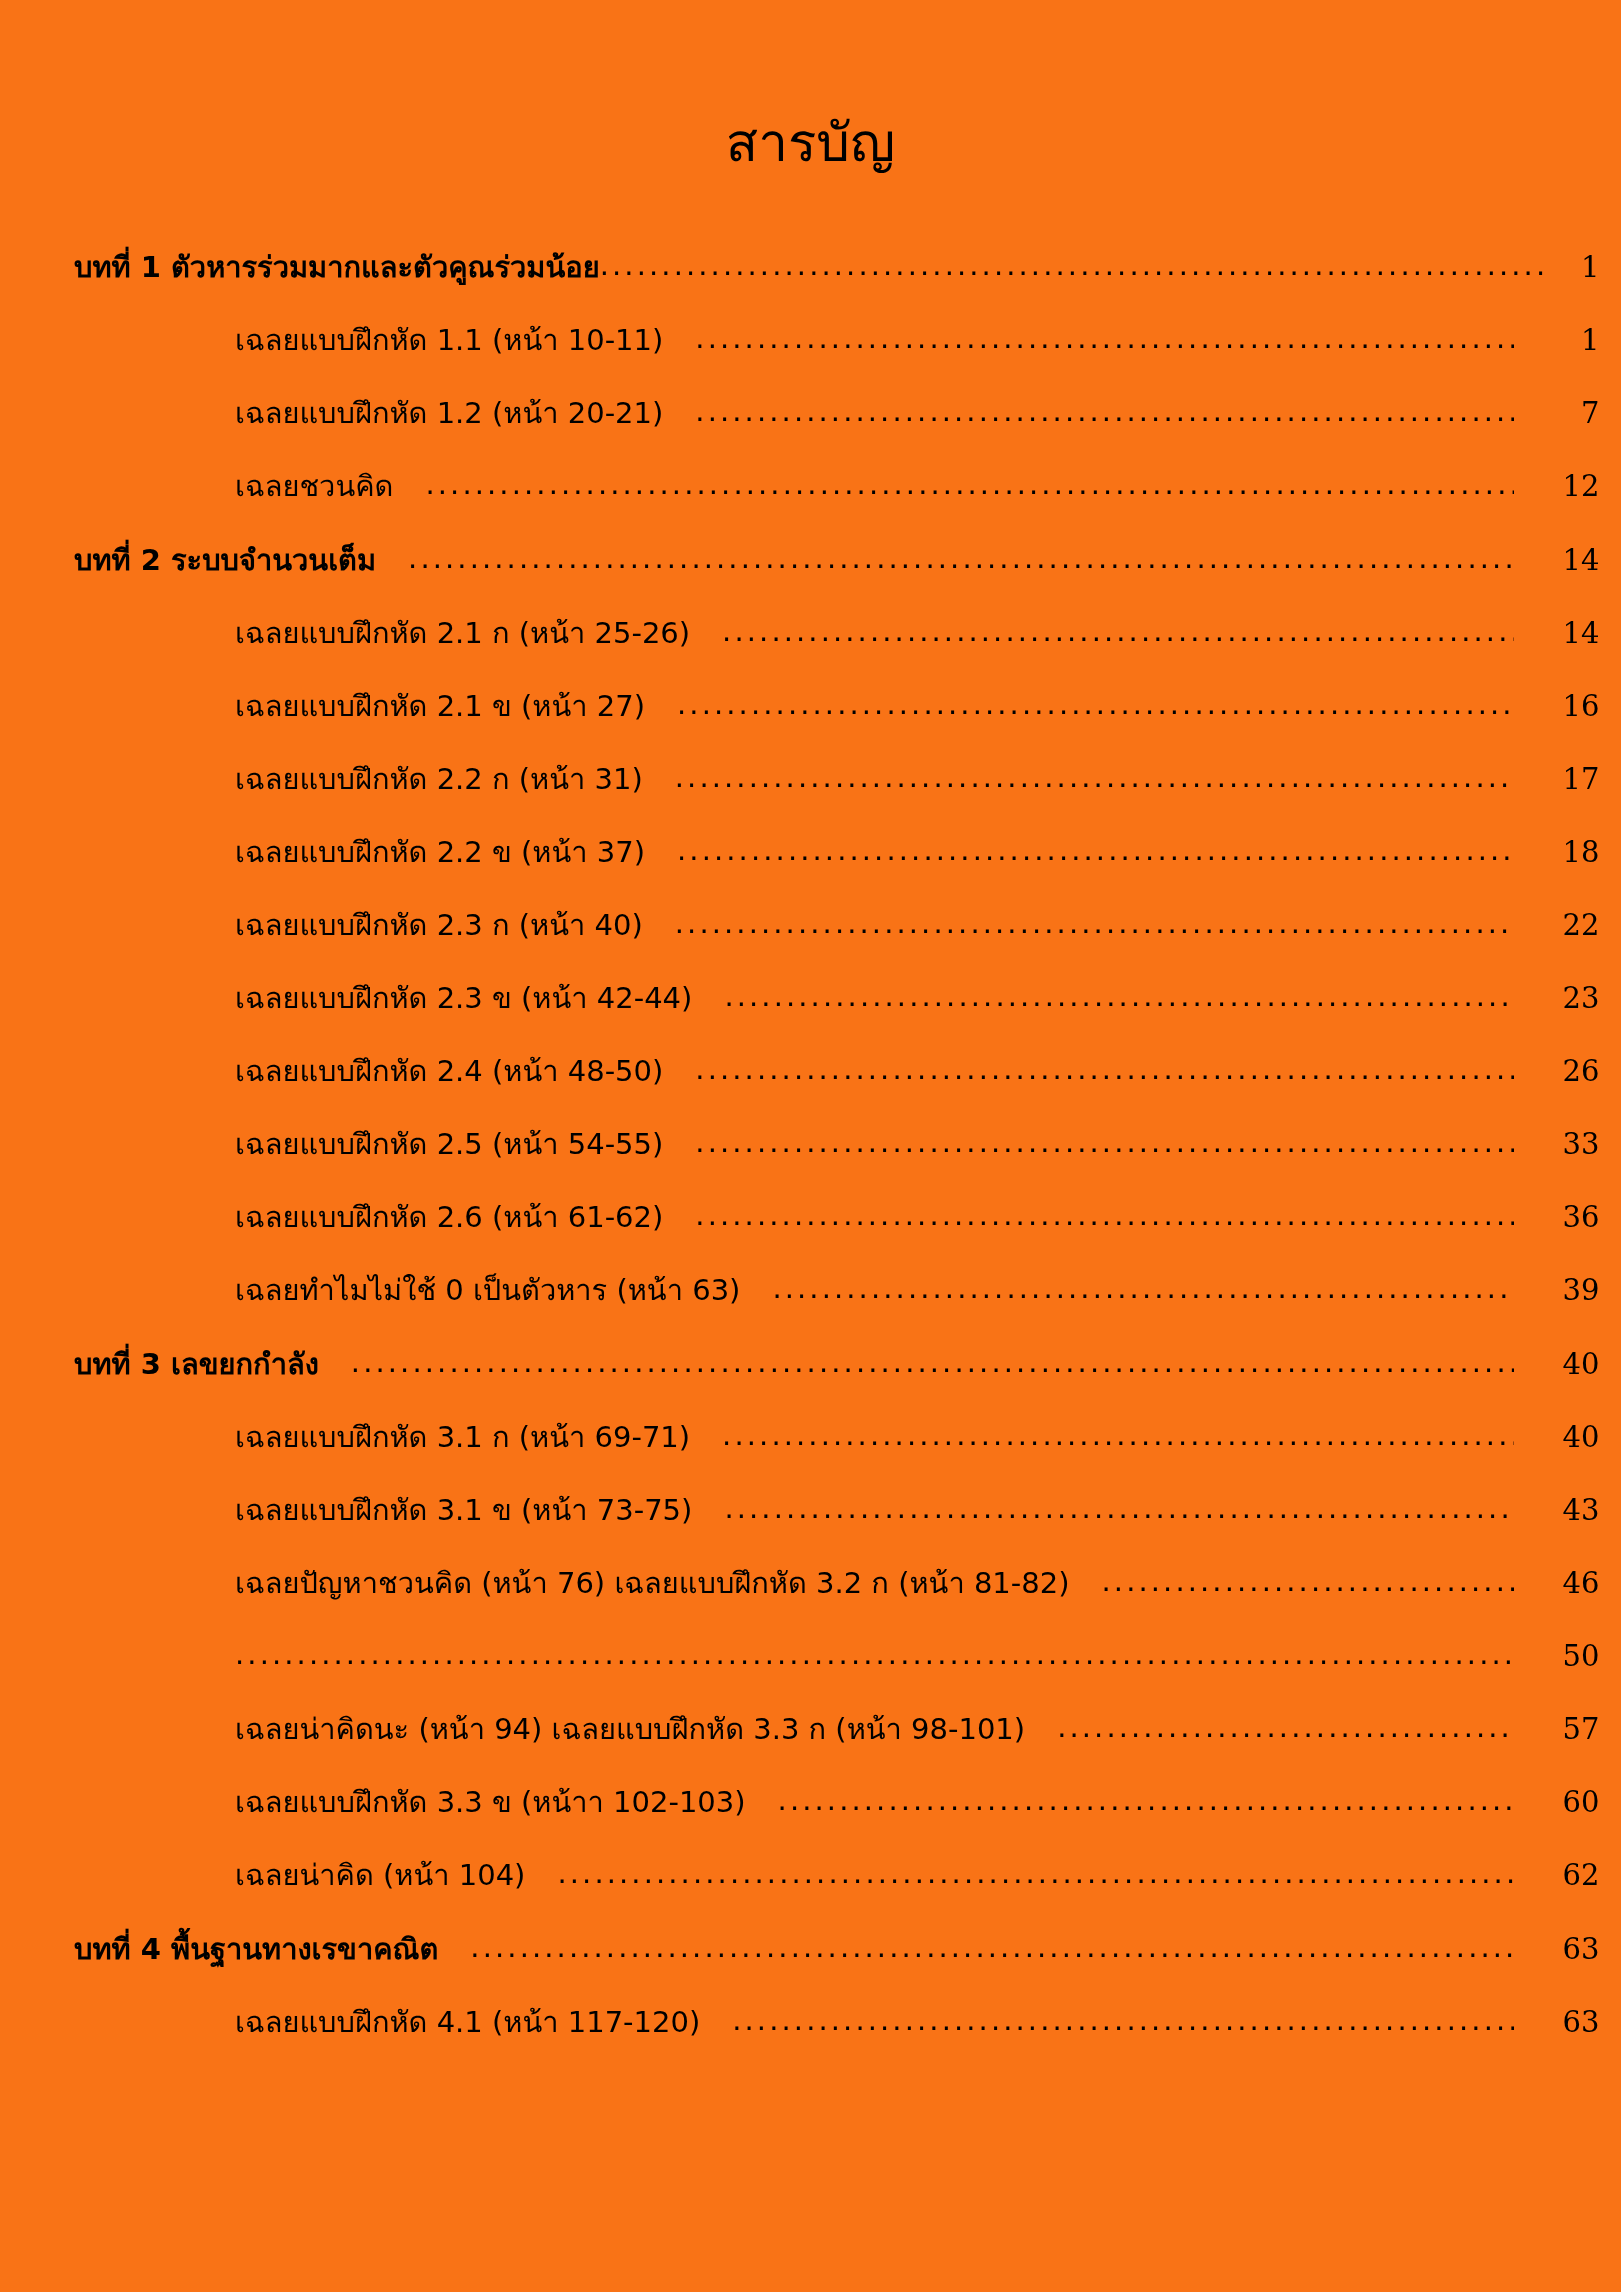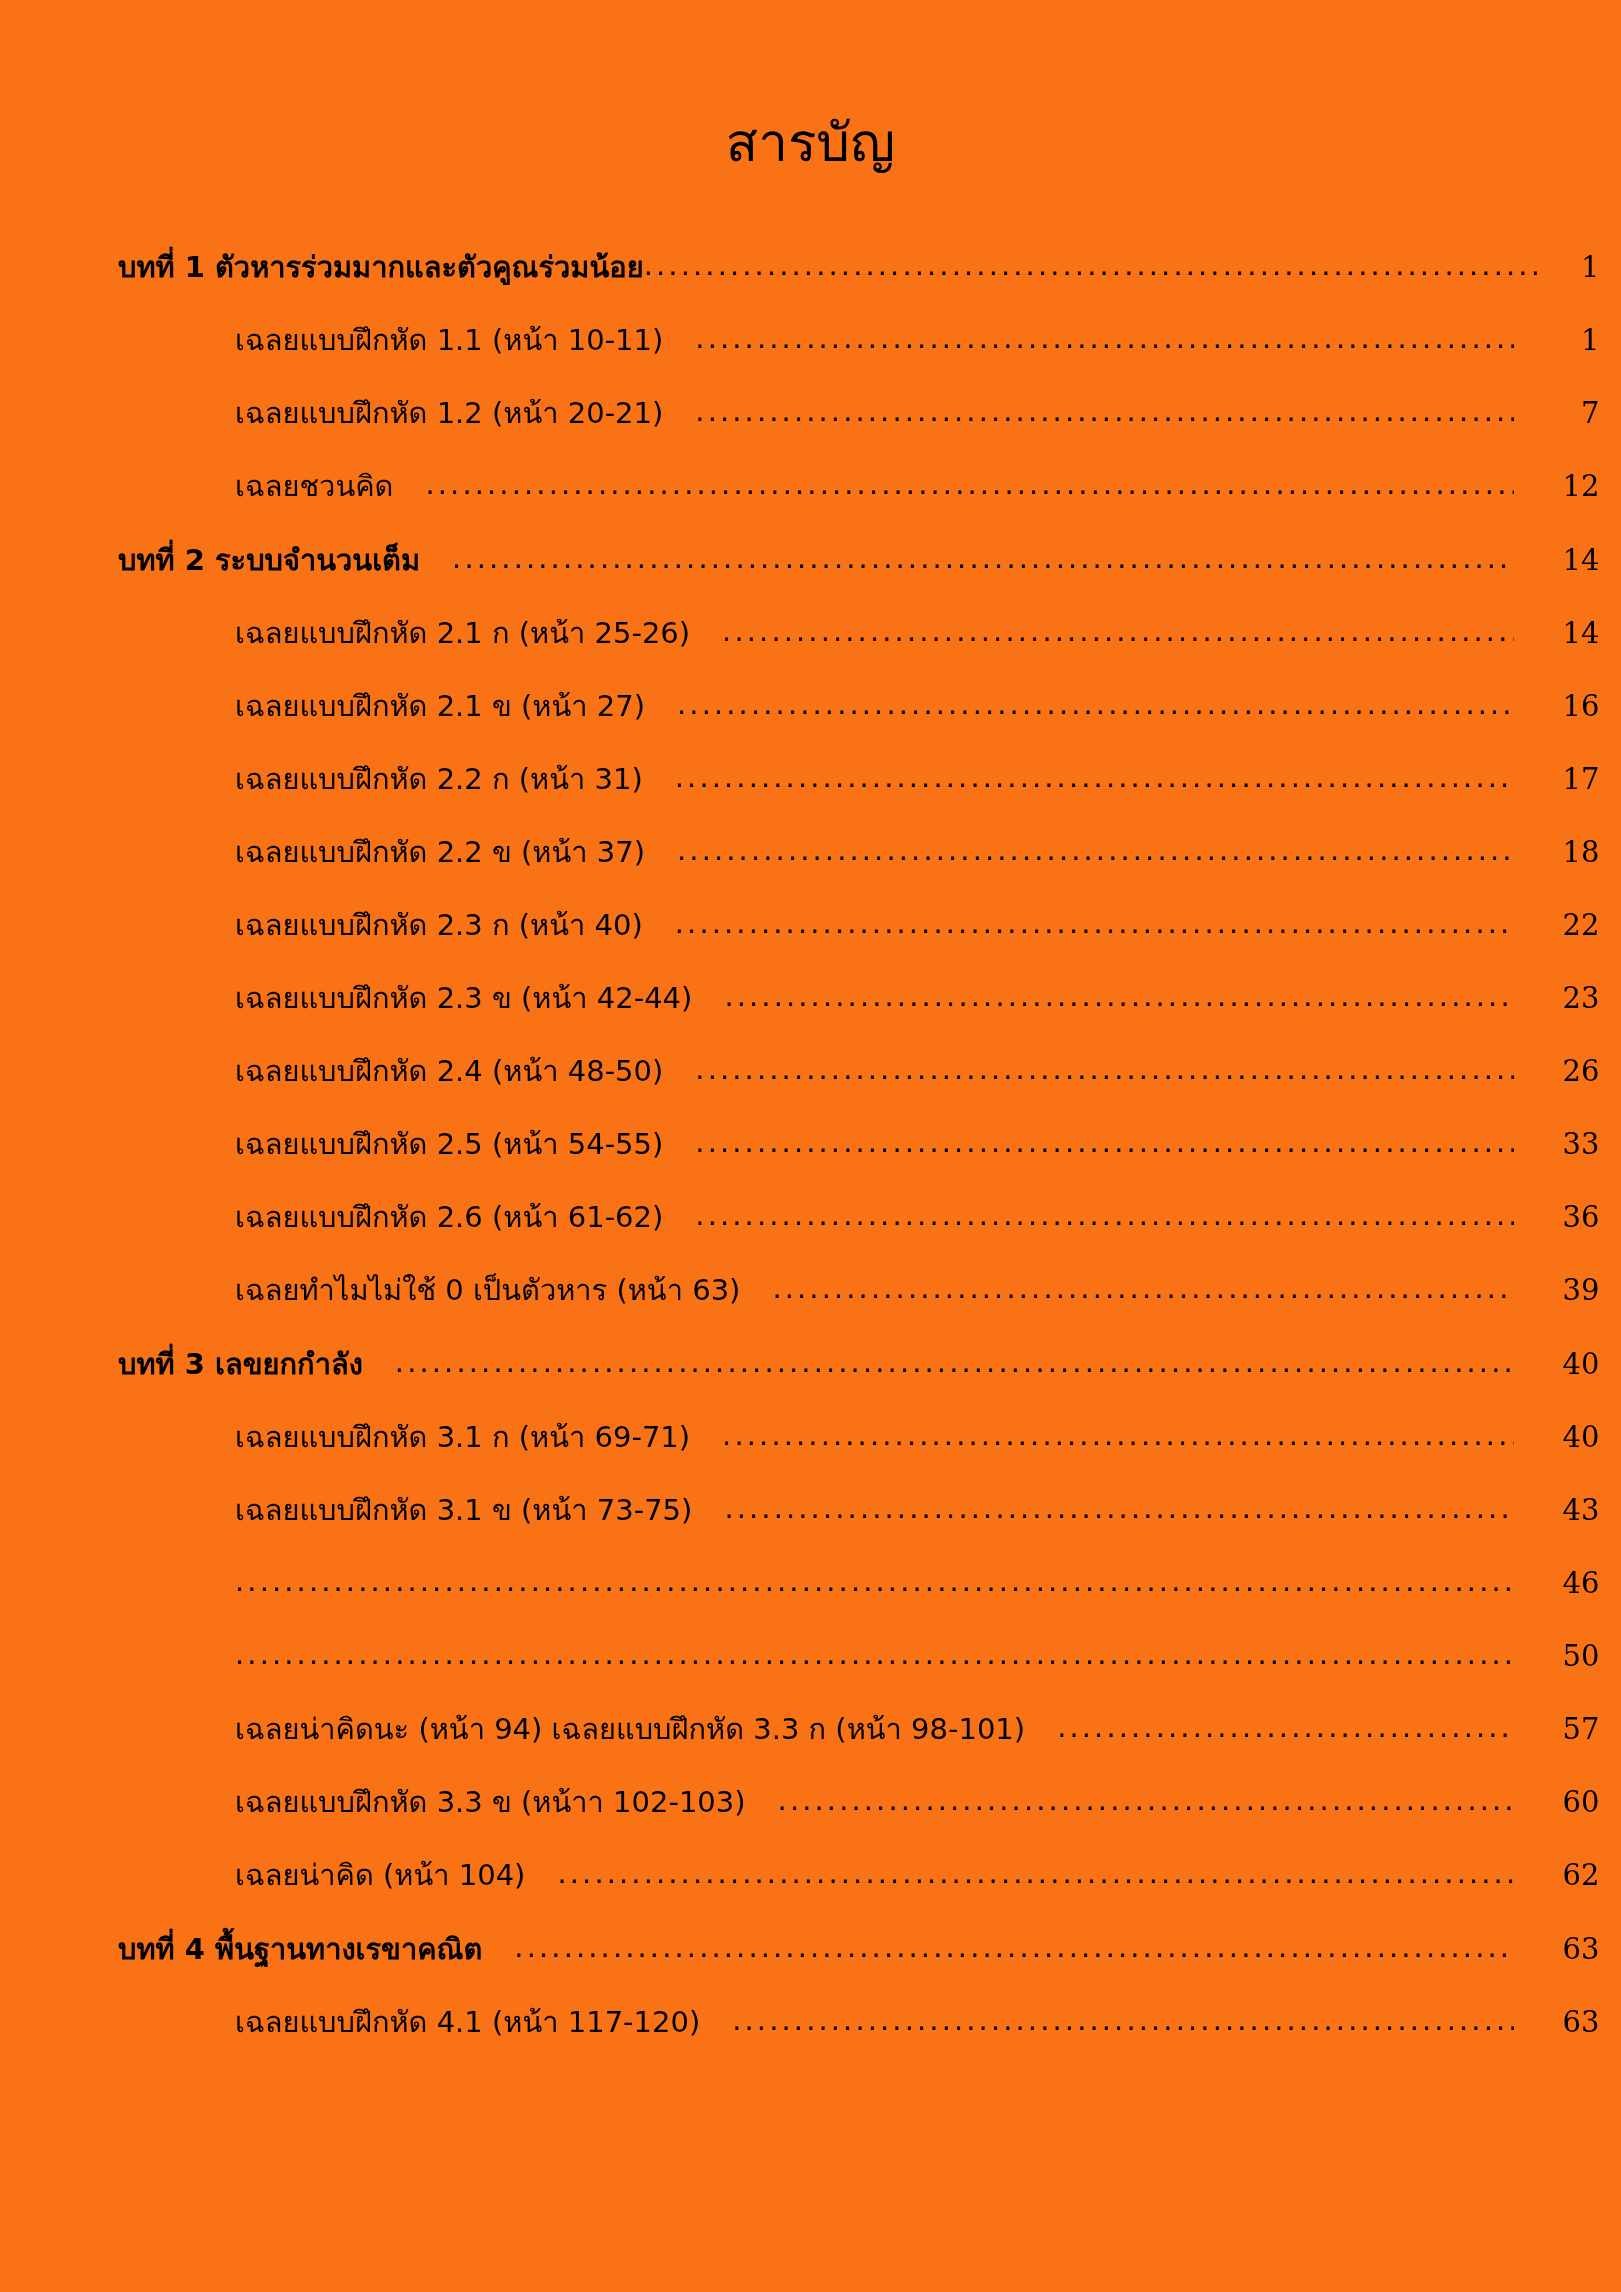--- a/index.html
+++ b/index.html
@@ -70,21 +70,21 @@
     flex: 0 0 auto;
     font-size: 29px;
     line-height: 1.0;
     text-align: right;
     min-width: 53px;
     font-family: "DejaVu Serif", "Liberation Serif", serif;
   }
 
   
   .lvl-chapter {
-    padding-left: 118px;
+    padding-left: 74px;
     height: 74px;
     align-items: center;
   }
   .lvl-chapter .label {
     font-weight: 700;
     font-size: 29px;
   }
   .lvl-chapter .pageno { font-weight: 400; }
 
   
@@ -190,20 +190,21 @@
         <span class="label">เฉลยแบบฝึกหัด 3.1 ก (หน้า 69-71)</span>
         <span class="leader">...............................................................................................................................................................</span>
         <span class="pageno">40</span>
       </div>
       <div class="toc-row lvl-entry">
         <span class="label">เฉลยแบบฝึกหัด 3.1 ข (หน้า 73-75)</span>
         <span class="leader">...............................................................................................................................................................</span>
         <span class="pageno">43</span>
       </div>
       <div class="toc-row lvl-entry">
+        <span class="label">เฉลยปัญหาชวนคิด (หน้า 76) เฉลยแบบฝึกหัด 3.2 ก (หน้า 81-82)</span>
         <span class="leader">...............................................................................................................................................................</span>
         <span class="pageno">46</span>
       </div>
       <div class="toc-row lvl-entry">
         <span class="leader">...............................................................................................................................................................</span>
         <span class="pageno">50</span>
       </div>
       <div class="toc-row lvl-entry">
         <span class="label">เฉลยน่าคิดนะ (หน้า 94) เฉลยแบบฝึกหัด 3.3 ก (หน้า 98-101)</span>
         <span class="leader">...............................................................................................................................................................</span>

